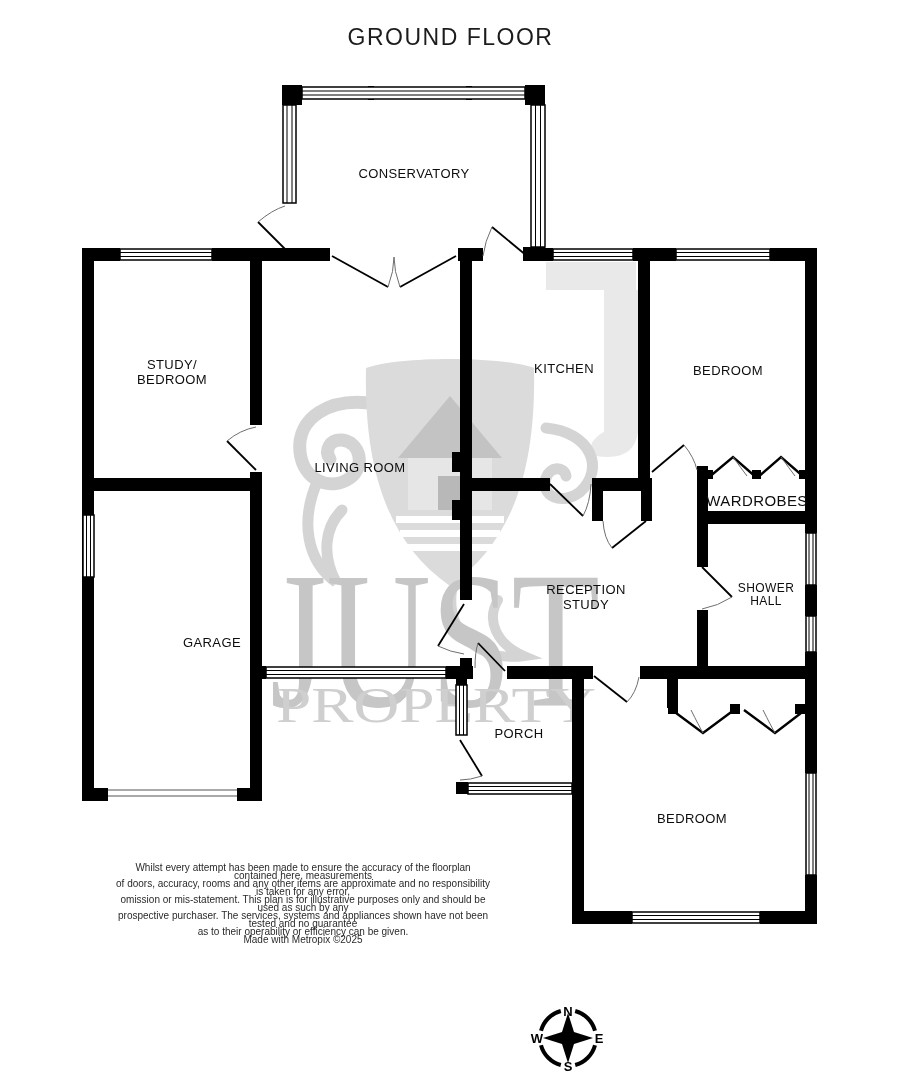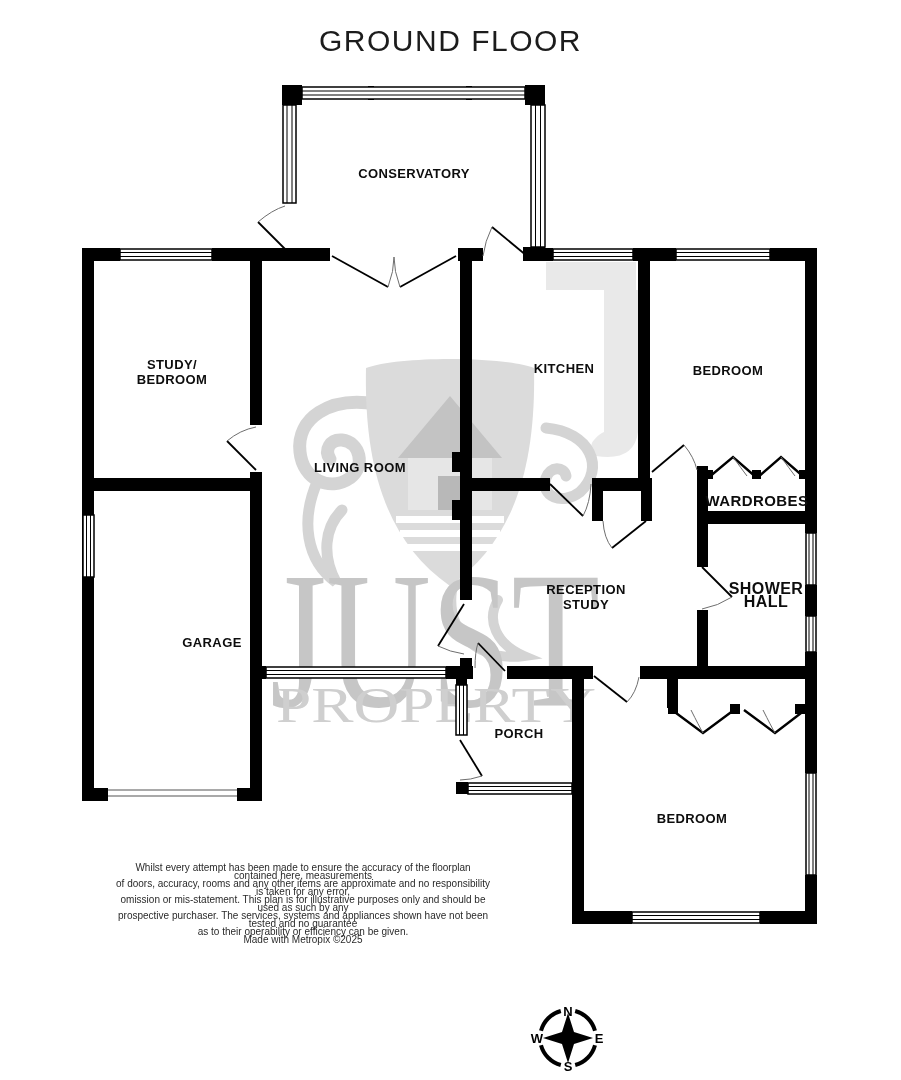--- a/index.html
+++ b/index.html
@@ -1,25 +1,25 @@
 <!DOCTYPE html>
 <html><head>
 <meta charset="utf-8">
 <style>
   html,body{margin:0;padding:0;background:#ffffff;}
   .canvas{position:relative;width:901px;height:1080px;background:#fff;overflow:hidden;
           font-family:"Liberation Sans",sans-serif;}
   .plan-svg{position:absolute;left:0;top:0;}
   .page-title{position:absolute;top:24px;left:0;width:901px;text-align:center;
-              font-size:30px;letter-spacing:1.5px;color:#1c1c1c;}
+              font-size:23px;letter-spacing:1.5px;color:#1c1c1c;}
   .room-label{position:absolute;transform:translate(-50%,-50%);text-align:center;
-              font-size:13px;font-weight:bold;letter-spacing:.4px;color:#0d0d0d;
+              font-size:13px;font-weight:normal;letter-spacing:.4px;color:#0d0d0d;
               line-height:14.5px;white-space:nowrap;z-index:5;}
   .room-label.small{font-size:15px;line-height:12px;}
-  .room-label.shower{font-size:16px;line-height:13px;text-align:center;}
+  .room-label.shower{font-size:12px;line-height:13px;text-align:center;}
   .disclaimer{position:absolute;left:113px;top:864px;width:380px;text-align:center;
               font-size:10px;line-height:7.95px;color:#2a2a2a;z-index:5;}
   
   .wall{fill:#000;}
   .win{fill:#fff;stroke:#000;stroke-width:1.5;}
   .winline{stroke:#000;stroke-width:1;}
   .leaf{stroke:#000;stroke-width:1.8;}
   .arc{fill:none;stroke:#6e6e6e;stroke-width:1;}
   .zig{fill:none;stroke:#000;stroke-width:2.4;}
   .gline{stroke:#555;stroke-width:1.2;}

